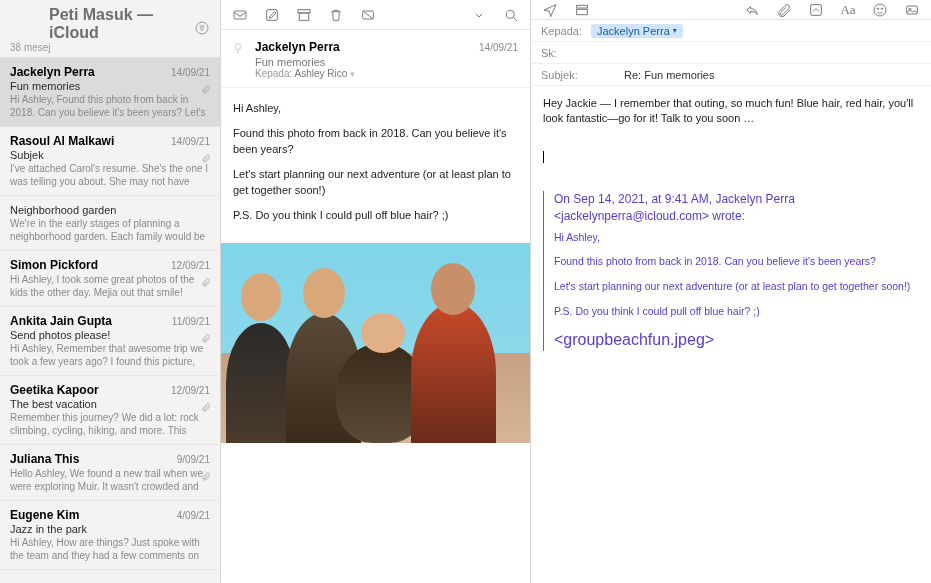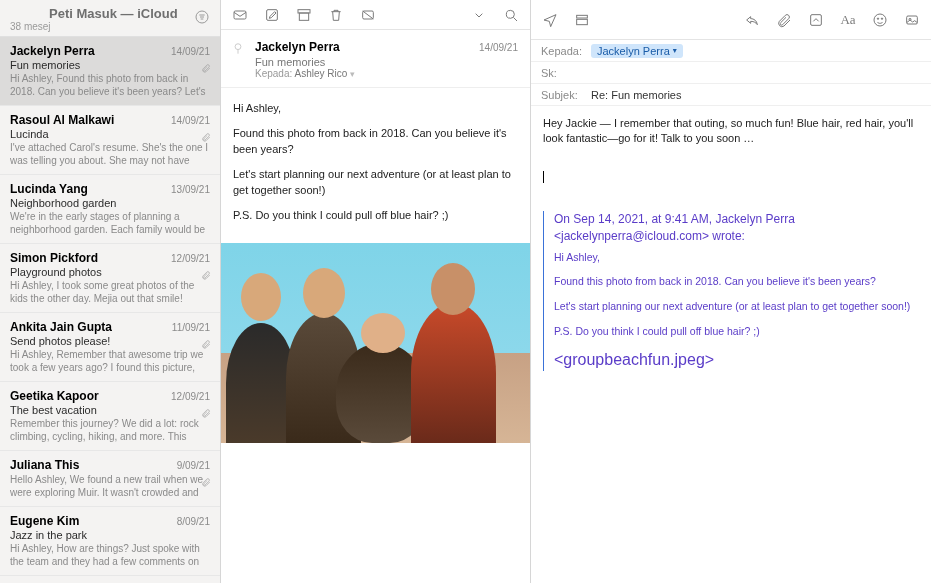--- a/index.html
+++ b/index.html
@@ -1,20 +1,20 @@
 <!DOCTYPE html>
 <html><head>
 <meta charset="utf-8">
 <style>
 * { margin: 0; padding: 0; box-sizing: border-box; font-family: -apple-system, BlinkMacSystemFont, "Helvetica Neue", sans-serif; }
 body { width: 931px; height: 583px; display: flex; overflow: hidden; background: #fff; }
 .pane-list { width: 221px; background: #f4f3f2; border-right: 1px solid #d6d6d6; display: flex; flex-direction: column; }
 .list-header { padding: 6px 10px 4px; border-bottom: 1px solid #e0e0e0; display: flex; justify-content: space-between; align-items: center; }
 .list-header-left { display: flex; flex-direction: column; }
-.list-title { font-size: 13px; font-weight: 600; color: #6f6f6f; padding-left: 39px; }
+.list-title { font-size: 16px; font-weight: 600; color: #6f6f6f; padding-left: 39px; }
 .list-subtitle { font-size: 10px; color: #9a9a9a; }
 .filter-icon svg { width: 16px; height: 16px; stroke: #9a9a9a; fill: none; stroke-width: 1.5; }
 .msg-list { flex: 1; overflow: hidden; }
 .msg { padding: 7px 10px 7px 10px; border-bottom: 1px solid #e7e7e7; position: relative; cursor: default; }
 .msg.selected { background: #dcdbda; }
 .msg-row1 { display: flex; justify-content: space-between; align-items: baseline; }
 .msg-sender { font-size: 12px; font-weight: 600; color: #000; white-space: nowrap; overflow: hidden; text-overflow: ellipsis; }
 .msg-date { font-size: 10px; color: #8a8a8a; white-space: nowrap; margin-left: 4px; }
 .msg-subject { font-size: 11px; color: #2b2b2b; margin-top: 1px; white-space: nowrap; overflow: hidden; text-overflow: ellipsis; }
 .msg-preview { font-size: 10px; color: #8a8a8a; line-height: 1.3; margin-top: 1px; height: 26px; overflow: hidden; }
@@ -42,27 +42,27 @@
 .p2 { left: 65px; width: 75px; height: 130px; background: linear-gradient(#5a4a3a,#3a2a1a); }
 .p3 { left: 115px; width: 90px; height: 100px; background: linear-gradient(#3a2a1a,#5a4a3a); border-radius: 50% 50% 40% 40%; }
 .p4 { left: 190px; width: 85px; height: 140px; background: linear-gradient(#c94a2a,#6a2a1a); }
 .face { position: absolute; background: #d8a87a; border-radius: 50%; }
 .f1 { left: 20px; top: 30px; width: 40px; height: 48px; }
 .f2 { left: 82px; top: 25px; width: 42px; height: 50px; }
 .f3 { left: 140px; top: 70px; width: 44px; height: 40px; background:#e0b088; }
 .f4 { left: 210px; top: 20px; width: 44px; height: 52px; background:#c89068; }
 
 .pane-compose { flex: 1; display: flex; flex-direction: column; background: #fff; }
-.compose-toolbar { height: 40px; padding: 0 10px; display: flex; align-items: center; gap: 14px; border-bottom: 1px solid #e4e4e4; }
+.compose-toolbar { height: 20px; padding: 0 10px; display: flex; align-items: center; gap: 14px; border-bottom: 1px solid #e4e4e4; }
 .compose-toolbar .spacer { flex: 1; }
 .field-row { display: flex; align-items: center; padding: 3px 10px; border-bottom: 1px solid #efefef; font-size: 11px; min-height: 22px; }
 .field-label { color: #8a8a8a; width: 50px; }
 .recipient-token { background: #cfe5fb; color: #1a5ca8; padding: 1px 6px; border-radius: 3px; font-size: 11px; display: inline-flex; align-items: center; gap: 3px; }
 .recipient-token .chev { font-size: 8px; }
-.subject-text { color: #333; }
+.subject-text { color: #333; margin-left: 33px; }
 .compose-body { padding: 10px 12px; font-size: 11px; color: #222; line-height: 1.4; flex: 1; overflow: auto; }
 .compose-body p { margin-bottom: 24px; }
 .quote-bar { border-left: 1.5px solid #3a72d8; padding-left: 10px; margin-top: 14px; }
 .quote-bar .q-header { color: #5a3cc8; font-size: 12px; margin-bottom: 5px; }
 .quote-bar p { color: #5a3cc8; font-size: 10.5px; margin-bottom: 10px; }
 .quote-bar .attach { color: #5a3cc8; font-size: 16px; }
 .cursor-line { border-left: 1px solid #000; height: 12px; display: inline-block; }
 </style>
 </head>
 <body>
@@ -92,40 +92,35 @@
         <div class="msg-preview">Hi Ashley, Found this photo from back in 2018. Can you believe it's been years? Let's start planning our next a…</div>
         <div class="msg-clip"><svg viewBox="0 0 24 24">
             <path d="M21 12l-9 9a5 5 0 01-7-7l9-9a3.5 3.5 0 015 5l-9 9a2 2 0 01-3-3l8-8"></path>
           </svg></div>
       </div>
       <div class="msg">
         <div class="msg-row1">
           <span class="msg-sender">Rasoul Al Malkawi</span>
           <span class="msg-date">14/09/21</span>
         </div>
-        <div class="msg-subject">Lucinda</div>
+        <div class="msg-subject">Subjek</div>
         <div class="msg-preview">I've attached Carol's resume. She's the one I was telling you about. She may not have quite as much experienc…</div>
         <div class="msg-clip"><svg viewBox="0 0 24 24">
             <path d="M21 12l-9 9a5 5 0 01-7-7l9-9a3.5 3.5 0 015 5l-9 9a2 2 0 01-3-3l8-8"></path>
           </svg></div>
       </div>
       <div class="msg">
-        <div class="msg-row1">
-          <span class="msg-sender">Lucinda Yang</span>
-          <span class="msg-date">13/09/21</span>
-        </div>
         <div class="msg-subject">Neighborhood garden</div>
         <div class="msg-preview">We're in the early stages of planning a neighborhood garden. Each family would be in charge of a plot. Besi…</div>
       </div>
       <div class="msg">
         <div class="msg-row1">
           <span class="msg-sender">Simon Pickford</span>
           <span class="msg-date">12/09/21</span>
         </div>
-        <div class="msg-subject">Playground photos</div>
         <div class="msg-preview">Hi Ashley, I took some great photos of the kids the other day. Mejia out that smile!</div>
         <div class="msg-clip"><svg viewBox="0 0 24 24">
             <path d="M21 12l-9 9a5 5 0 01-7-7l9-9a3.5 3.5 0 015 5l-9 9a2 2 0 01-3-3l8-8"></path>
           </svg></div>
       </div>
       <div class="msg">
         <div class="msg-row1">
           <span class="msg-sender">Ankita Jain Gupta</span>
           <span class="msg-date">11/09/21</span>
         </div>
@@ -152,21 +147,21 @@
           <span class="msg-date">9/09/21</span>
         </div>
         <div class="msg-preview">Hello Ashley, We found a new trail when we were exploring Muir. It wasn't crowded and had a great view.…</div>
         <div class="msg-clip"><svg viewBox="0 0 24 24">
             <path d="M21 12l-9 9a5 5 0 01-7-7l9-9a3.5 3.5 0 015 5l-9 9a2 2 0 01-3-3l8-8"></path>
           </svg></div>
       </div>
       <div class="msg">
         <div class="msg-row1">
           <span class="msg-sender">Eugene Kim</span>
-          <span class="msg-date">8/09/21</span>
+          <span class="msg-date">4/09/21</span>
         </div>
         <div class="msg-subject">Jazz in the park</div>
         <div class="msg-preview">Hi Ashley, How are things? Just spoke with the team and they had a few comments on the flyer. Are you able to…</div>
       </div>
     </div>
 </div>
 
 <div class="pane-read">
   <div class="read-toolbar">
     <span class="tb-icon">

